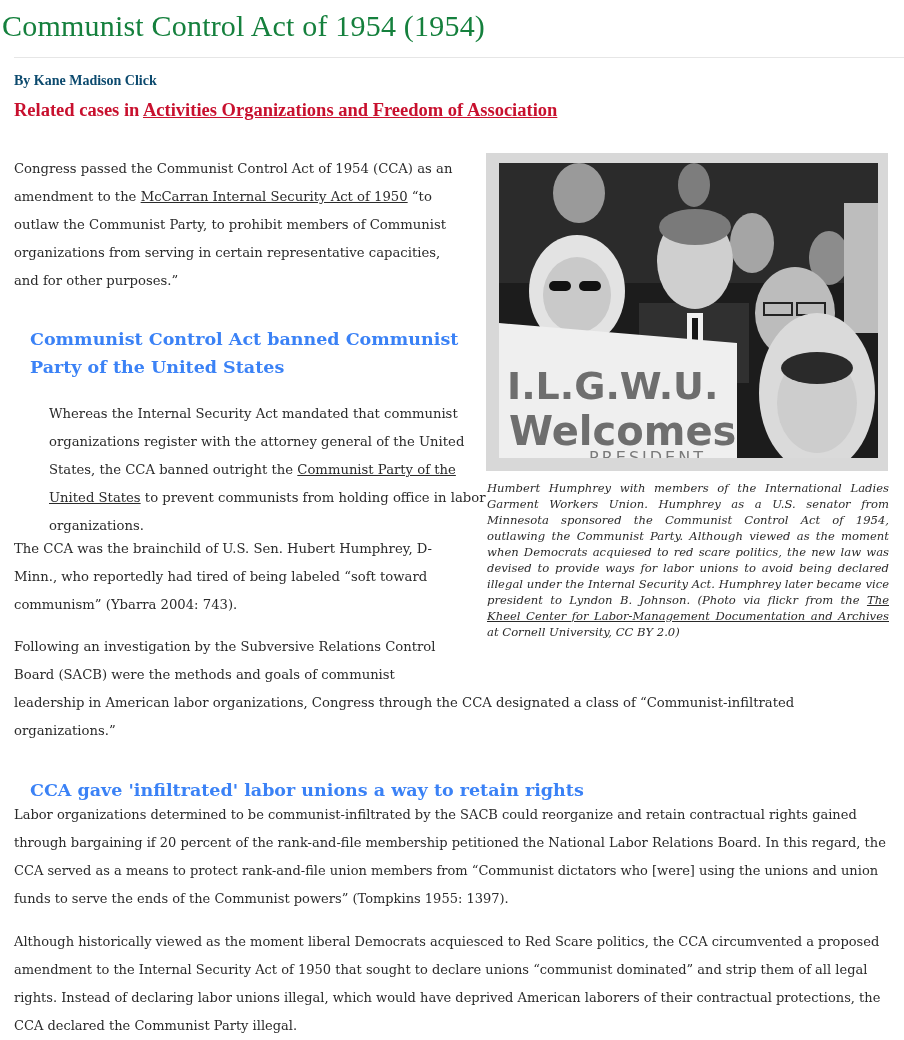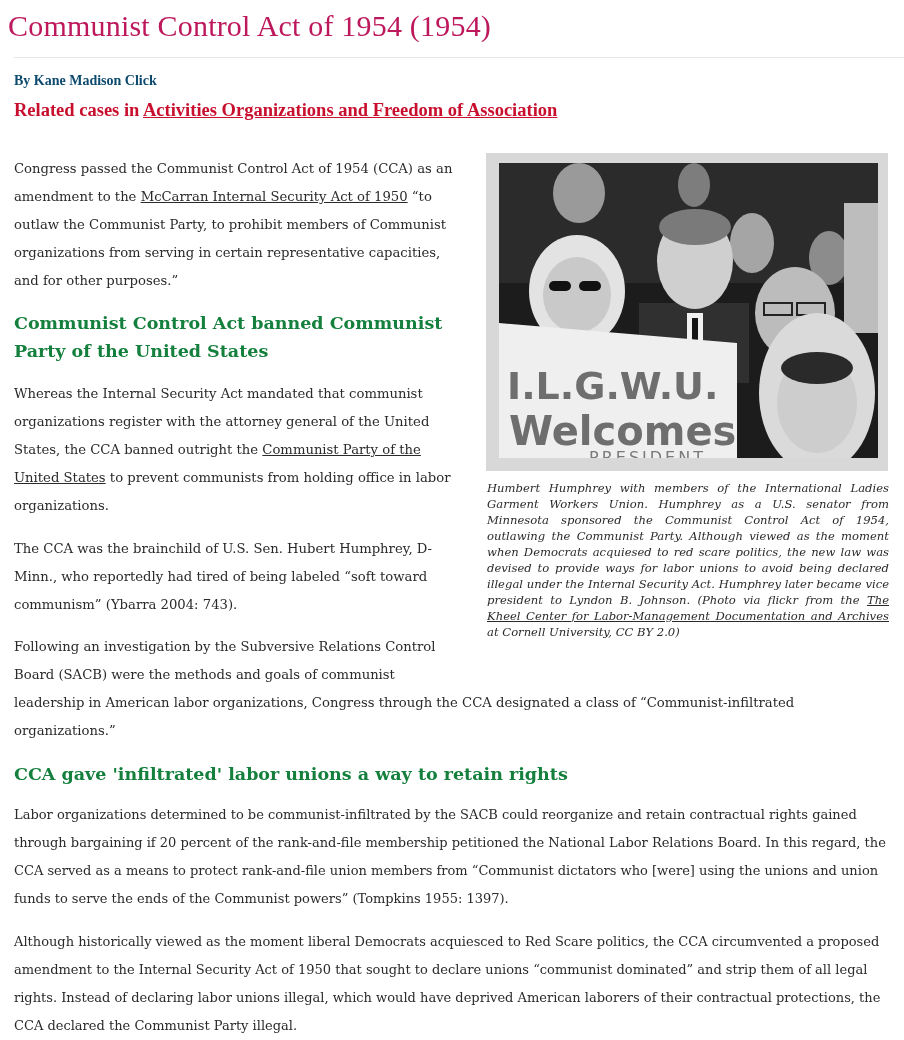--- a/index.html
+++ b/index.html
@@ -7,27 +7,27 @@
     width: 904px;
     height: 1040px;
     overflow: hidden;
     font-family: "DejaVu Serif", "Liberation Serif", serif;
     color: #222222;
     position: relative;
   }
   .page { position: relative; width: 904px; }
   h1.title {
     position: absolute;
-    left: 8px; top: 6px;
+    left: 2px; top: 6px;
     margin: 0;
     font-family: "Liberation Serif", "DejaVu Serif", serif;
     font-weight: normal;
     font-size: 30px;
     line-height: 40px;
-    color: #be185d;
+    color: #15803d;
     letter-spacing: 0.2px;
   }
   .divider {
     position: absolute;
     left: 14px; right: 0; top: 57px;
     height: 0; border-top: 1px solid #e6e6e6;
   }
   .byline {
     position: absolute;
     left: 14px; top: 72px;
@@ -55,26 +55,26 @@
     color: #2a2a2a;
     margin: 0;
   }
   .body-text a { color: #2a2a2a; text-decoration: underline; }
 
   .p-abs { position: absolute; left: 14px; }
   .narrow { width: 445px; }
   .wide { width: 880px; }
 
   h2.section {
-    position: absolute; left: 14px; margin: 0;
+    position: absolute; left: 14px; margin: 16px;
     font-family: "DejaVu Serif", serif;
     font-weight: bold;
     font-size: 17.5px;
     line-height: 28px;
-    color: #15803d;
+    color: #3b82f6;
   }
 
   .figure {
     position: absolute;
     left: 486px; top: 153px;
     width: 402px; height: 318px;
     background: #d8d8d8;
   }
   .photo {
     position: absolute;
@@ -110,21 +110,21 @@
   <div class="related">
     <span>Related cases in </span><a href="#">Activities Organizations and Freedom of Association</a>
   </div>
 
   <p class="body-text p-abs narrow" style="top:155px;">
     <span>Congress passed the Communist Control Act of 1954 (CCA) as an amendment to the </span><a href="#">McCarran Internal Security Act of 1950</a><span> “to outlaw the Communist Party, to prohibit members of Communist organizations from serving in certain representative capacities, and for other purposes.”</span>
   </p>
 
   <h2 class="section narrow" style="top:309px;">Communist Control Act banned Communist Party of the United States</h2>
 
-  <p class="body-text p-abs narrow" style="top:380px;">
+  <p class="body-text p-abs narrow" style="top:400px;margin-left:35px;">
     <span>Whereas the Internal Security Act mandated that communist organizations register with the attorney general of the United States, the CCA banned outright the </span><a href="#">Communist Party of the United States</a><span> to prevent communists from holding office in labor organizations.</span>
   </p>
 
   <p class="body-text p-abs narrow" style="top:535px; width:420px;">The CCA was the brainchild of U.S. Sen. Hubert Humphrey, D-Minn., who reportedly had tired of being labeled “soft toward communism” (Ybarra 2004: 743).</p>
 
   <p class="body-text p-abs" style="top:633px; width:460px;">Following an investigation by the Subversive Relations Control</p>
   <p class="body-text p-abs" style="top:661px; width:460px;">Board (SACB) were the methods and goals of communist</p>
   <p class="body-text p-abs" style="top:689px; width:800px;">leadership in American labor organizations, Congress through the CCA designated a class of “Communist-infiltrated organizations.”</p>
 
   <h2 class="section" style="top:760px; width:880px;">CCA gave 'infiltrated' labor unions a way to retain rights</h2>

